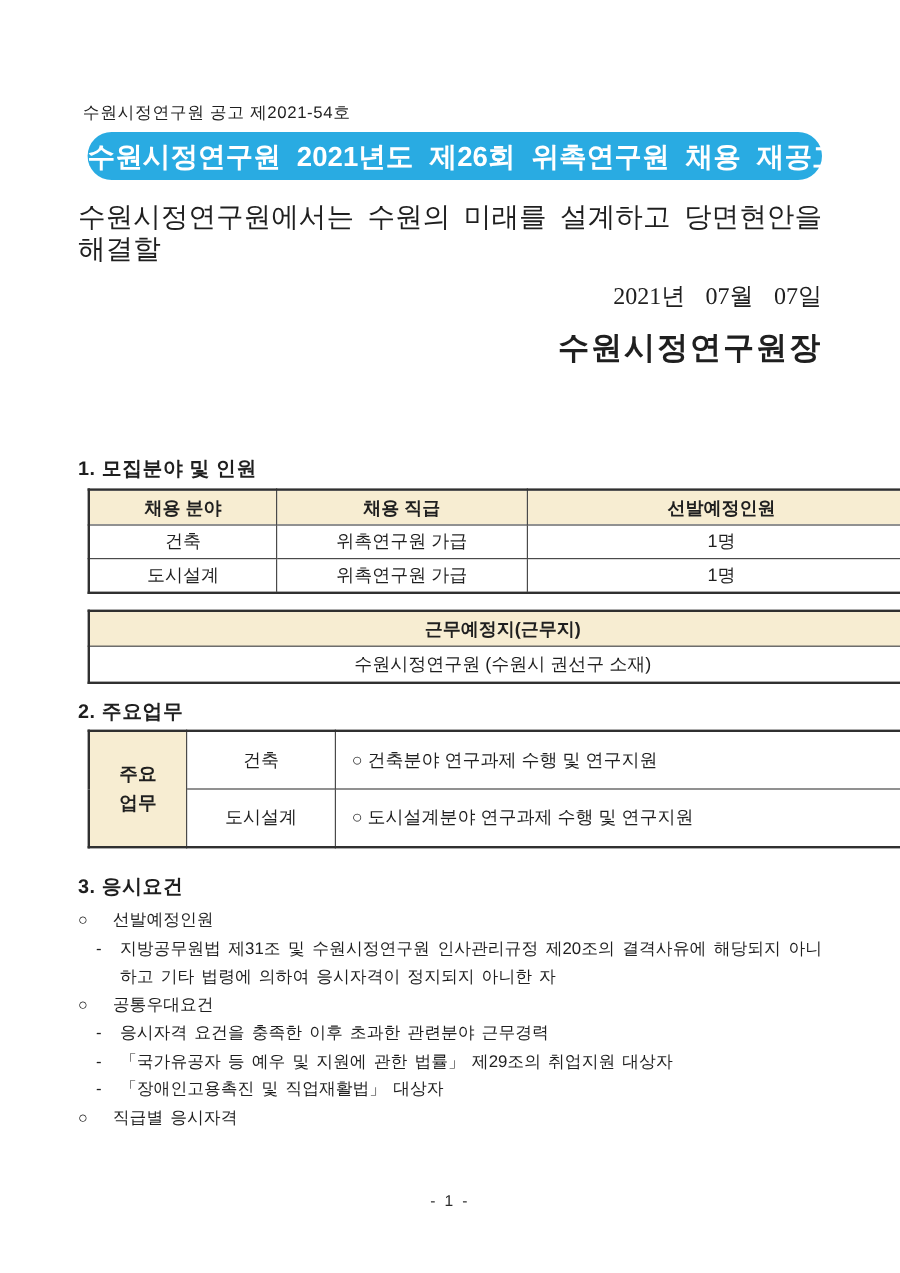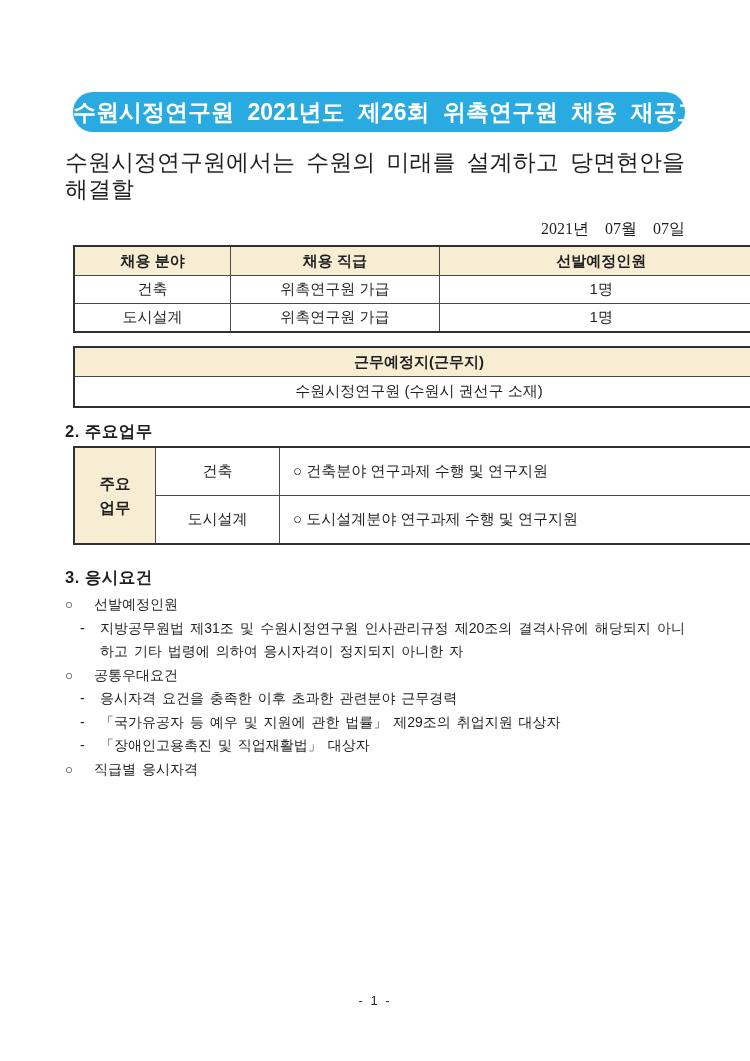--- a/index.html
+++ b/index.html
@@ -42,21 +42,21 @@
     font-family: "Liberation Serif", serif;
     font-size: 23px;
     line-height: 27px;
   }
   .intro-line-1 { text-align: justify; text-align-last: justify; }
   .intro-line-2 { word-spacing: 9px; }
   .date-line {
     margin-top: 15px;
     text-align: right;
     font-family: "Liberation Serif", serif;
-    font-size: 16px;
+    font-size: 20px;
     line-height: 22px;
     word-spacing: 12px;
   }
   .signature {
     margin-top: 14px;
     text-align: right;
     font-family: "Liberation Serif", serif;
     font-weight: bold;
     font-size: 26px;
     line-height: 36px;
@@ -130,32 +130,35 @@
     font-size: 13px;
     letter-spacing: 2px;
     color: #2b2b2b;
   }
 </style>
 </head>
 <body>
 
 <div class="page">
 
+  <div class="doc-number">수원시정연구원 공고 제2021-54호</div>
 
   <div class="banner">
     <span class="banner-text">수원시정연구원 2021년도 제26회 위촉연구원 채용 재공고</span>
   </div>
 
   <div class="intro">
     <div class="intro-line-1">수원시정연구원에서는 수원의 미래를 설계하고 당면현안을 해결할</div>
   </div>
 
   <div class="date-line">2021년 07월 07일</div>
 
-
+  <div class="signature">수원시정연구원장</div>
+
+  <div class="sec-heading sec-heading-1">1. 모집분야 및 인원</div>
 
   <table class="recruit-table">
     <colgroup>
       <col style="width:22.7%">
       <col style="width:30.2%">
       <col style="width:47.1%">
     </colgroup>
     <thead>
       <tr>
         <th>채용 분야</th>

